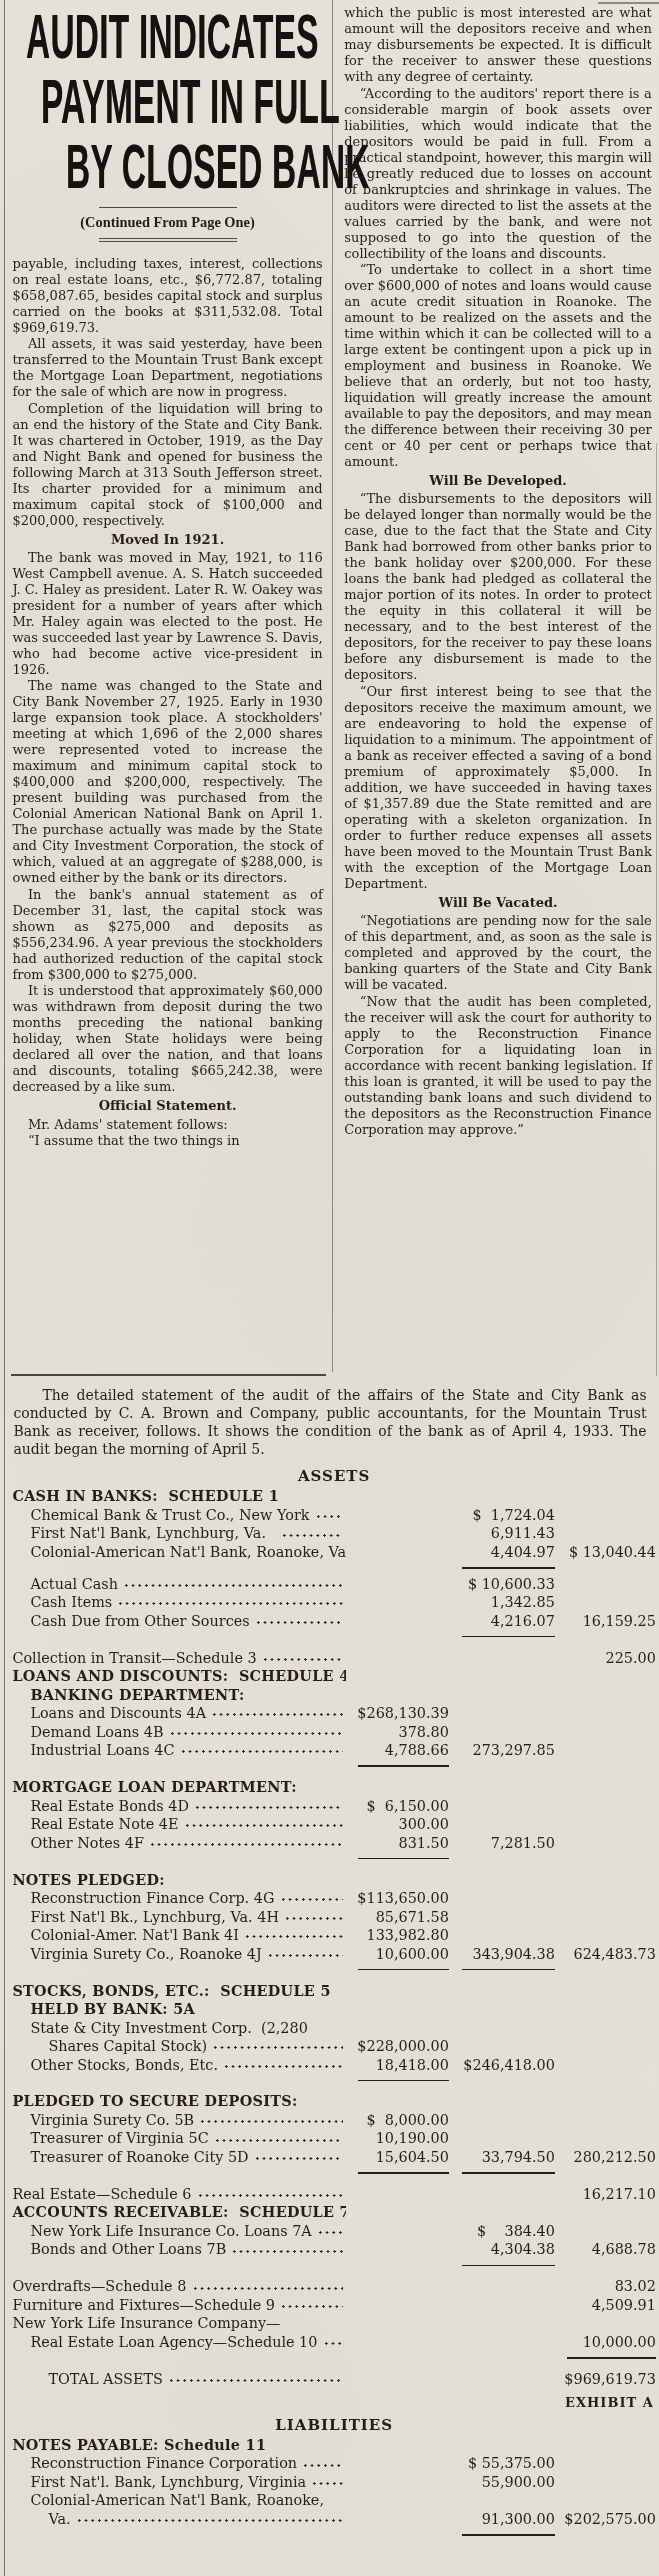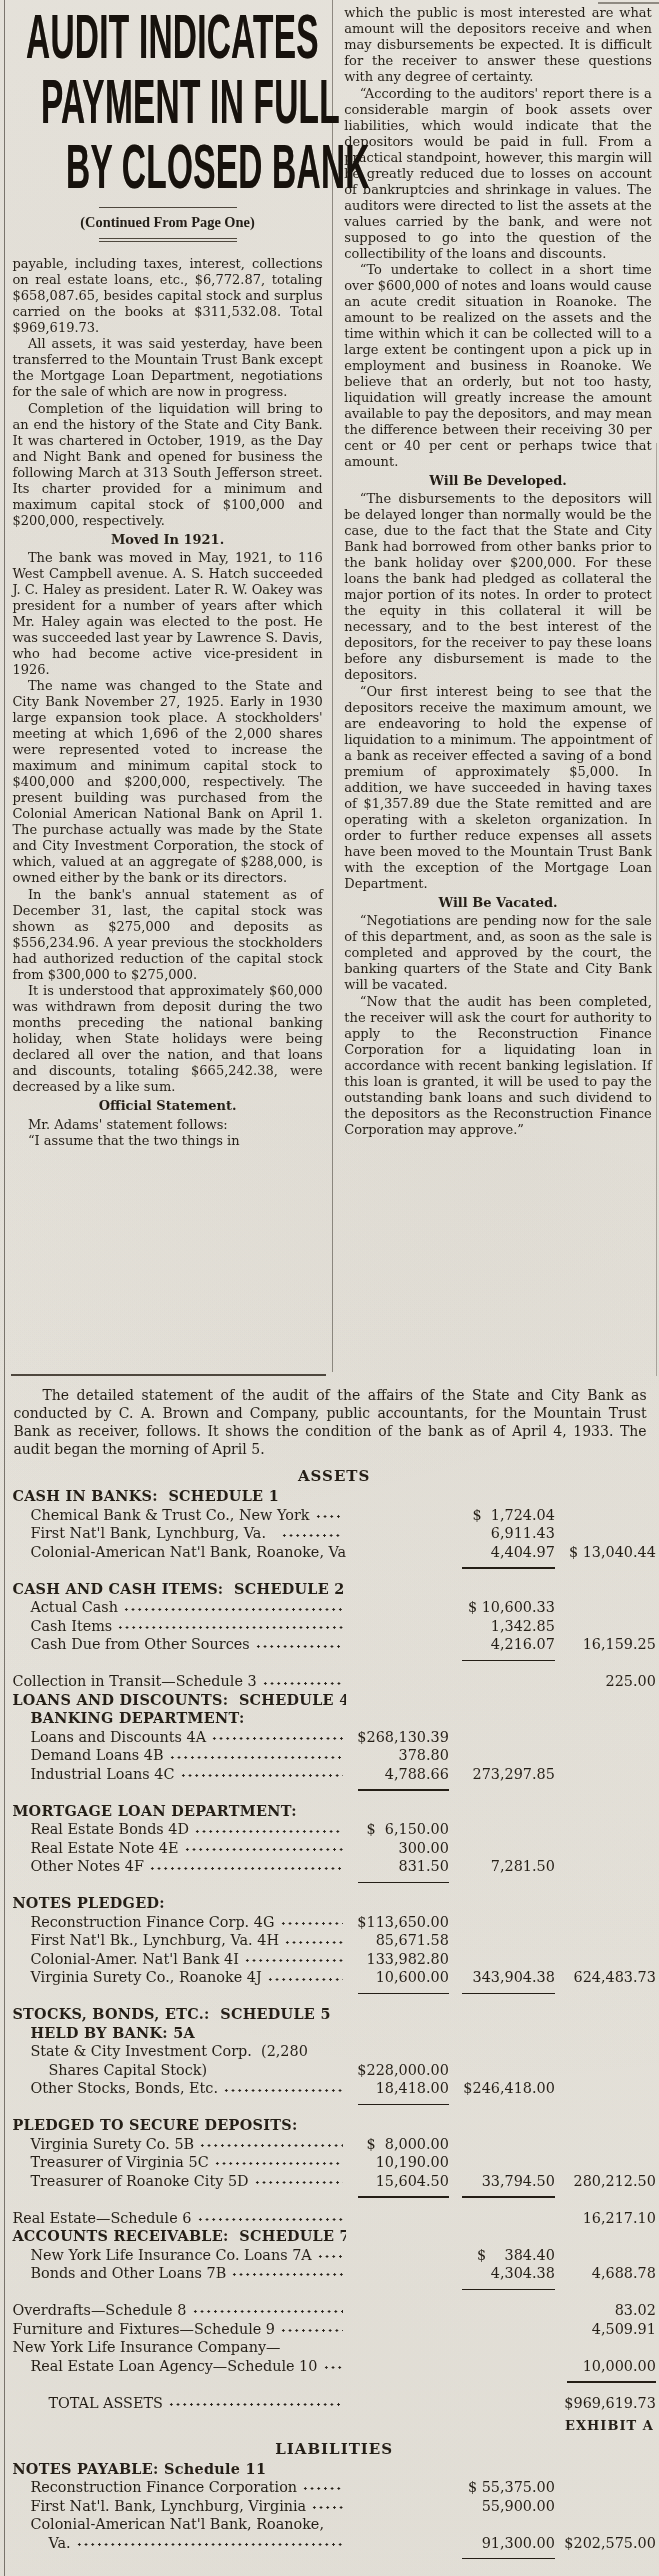--- a/index.html
+++ b/index.html
@@ -151,28 +151,20 @@
         <span class="amt a"></span>
         <span class="amt b">4,404.97</span>
         <span class="amt c">$ 13,040.44</span>
       </div>
       <div class="trow rulerow">
         <span class="tlabel"></span>
         <span class="amt a"></span>
         <span class="amt b"><div class="rline"></div></span>
         <span class="amt c"></span>
       </div>
-      <div class="trow gap sec">
-        <span class="tlabel">
-          <span class="ltext">CASH AND CASH ITEMS:  SCHEDULE 2</span>
-        </span>
-        <span class="amt a"></span>
-        <span class="amt b"></span>
-        <span class="amt c"></span>
-      </div>
       <div class="trow">
         <span class="tlabel" style="padding-left: 18px;">
           <span class="ltext">Actual Cash</span>
           <span class="leader"></span>
         </span>
         <span class="amt a fill"></span>
         <span class="amt b">$ 10,600.33</span>
         <span class="amt c"></span>
       </div>
       <div class="trow">
@@ -366,21 +358,21 @@
       </div>
       <div class="trow">
         <span class="tlabel" style="padding-left: 18px; align-items: flex-end;">
           <span class="ltext">State &amp; City Investment Corp.  (2,280</span>
         </span>
         <span class="amt a"></span>
         <span class="amt b"></span>
         <span class="amt c"></span>
       </div>
       <div class="trow">
-        <span class="tlabel" style="padding-left: 36px; flex-direction: column;">
+        <span class="tlabel" style="padding-left: 36px;">
           <span class="ltext">Shares Capital Stock)</span>
           <span class="leader"></span>
         </span>
         <span class="amt a">$228,000.00</span>
         <span class="amt b"></span>
         <span class="amt c"></span>
       </div>
       <div class="trow">
         <span class="tlabel" style="padding-left: 18px;">
           <span class="ltext">Other Stocks, Bonds, Etc.</span>

